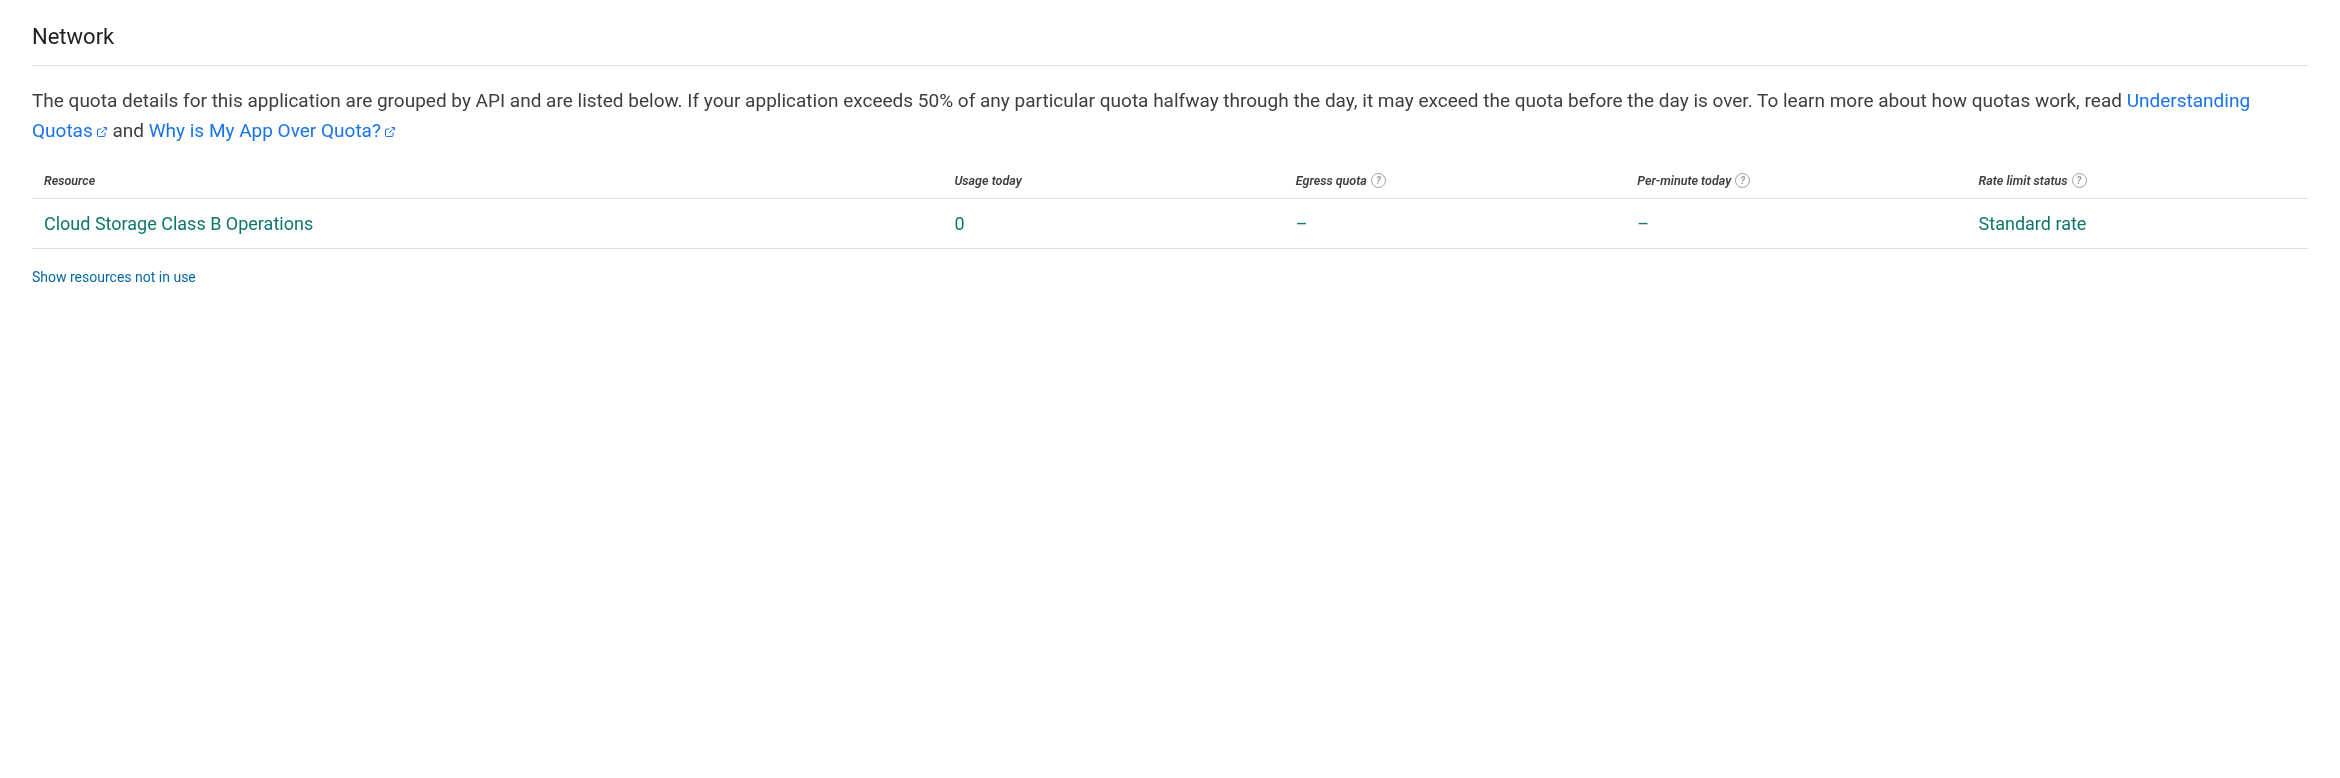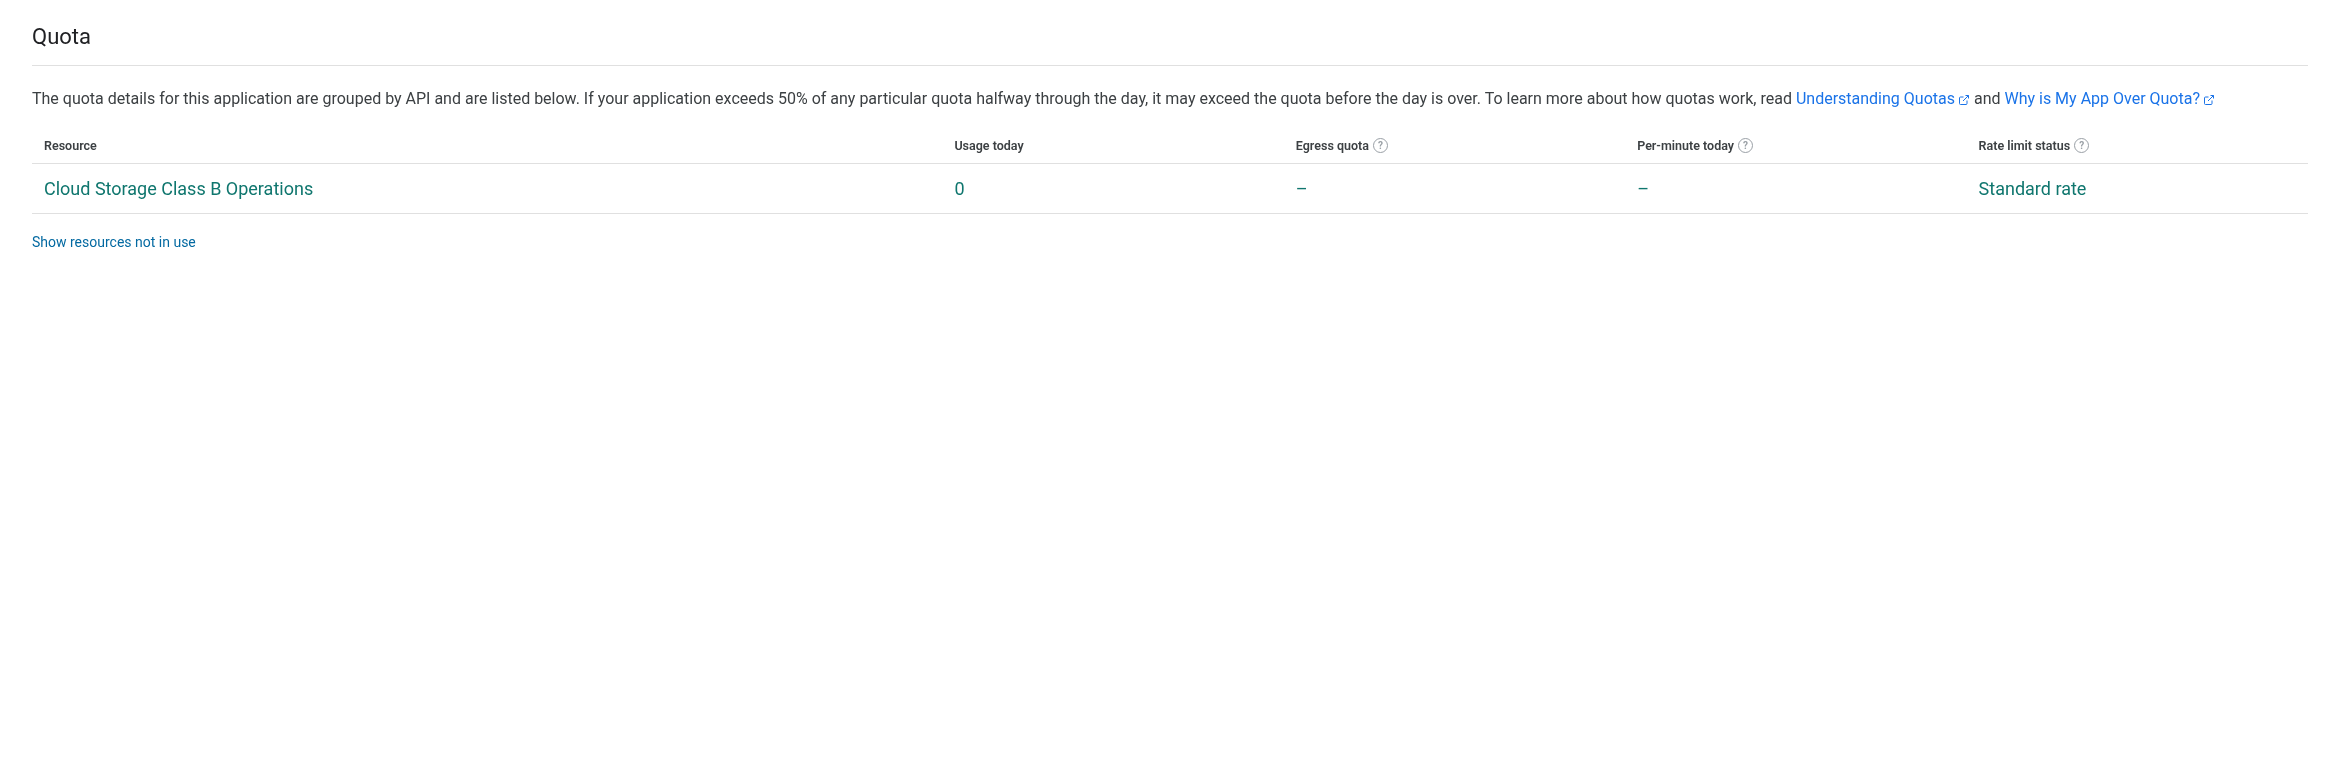--- a/index.html
+++ b/index.html
@@ -30,21 +30,21 @@
     }
 
     .divider {
       border: none;
       border-top: 1px solid #e0e0e0;
       margin-bottom: 20px;
     }
 
     .description-block {
       margin-bottom: 16px;
-      font-size: 16px;
+      font-size: 19px;
       line-height: 1.6;
       color: #3c4043;
     }
 
     .description-block p {
       margin-bottom: 8px;
     }
 
     .link {
       color: #1a73e8;
@@ -147,28 +147,29 @@
       margin-top: 20px;
       color: #0369a1;
       font-size: 14px;
       text-decoration: none;
       cursor: pointer;
     }
 
     .th-wrapper {
       display: flex;
       align-items: center;
+      font-style: italic;
     }
   </style>
 </head>
 <body>
 
 <div class="page-container">
 
-  <h1 class="page-title">Quota</h1>
+  <h1 class="page-title">Network</h1>
 
   <hr class="divider">
 
   <div class="description-block">
     <p>
       <span>The quota details for this application are grouped by API and are listed below. If your application exceeds 50% of any particular quota halfway through the day, it may exceed the quota before the day is over. To learn more about how quotas work, read </span><a class="link" href="#">Understanding Quotas</a><svg class="external-icon" viewBox="0 0 24 24" fill="none" stroke="#1a73e8" stroke-width="2">
           <path d="M18 13v6a2 2 0 0 1-2 2H5a2 2 0 0 1-2-2V8a2 2 0 0 1 2-2h6"></path>
           <polyline points="15 3 21 3 21 9"></polyline>
           <line x1="10" y1="14" x2="21" y2="3"></line>
         </svg><span> and </span><a class="link" href="#">Why is My App Over Quota?</a><svg class="external-icon" viewBox="0 0 24 24" fill="none" stroke="#1a73e8" stroke-width="2">

